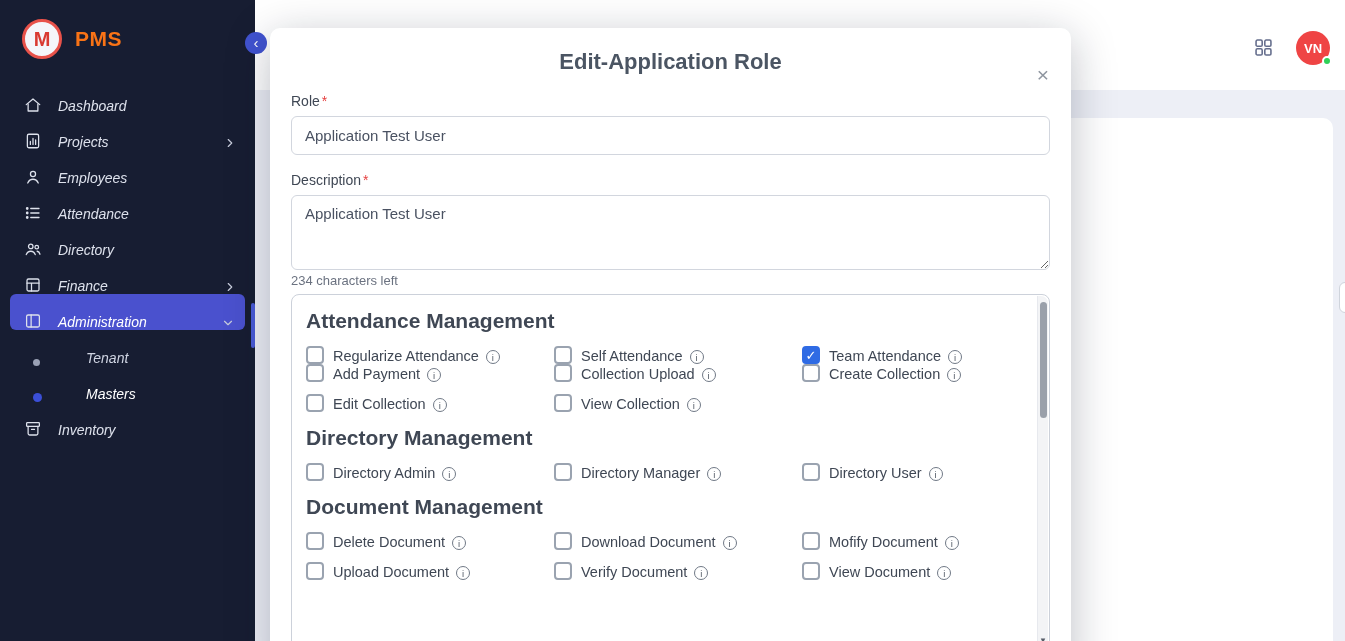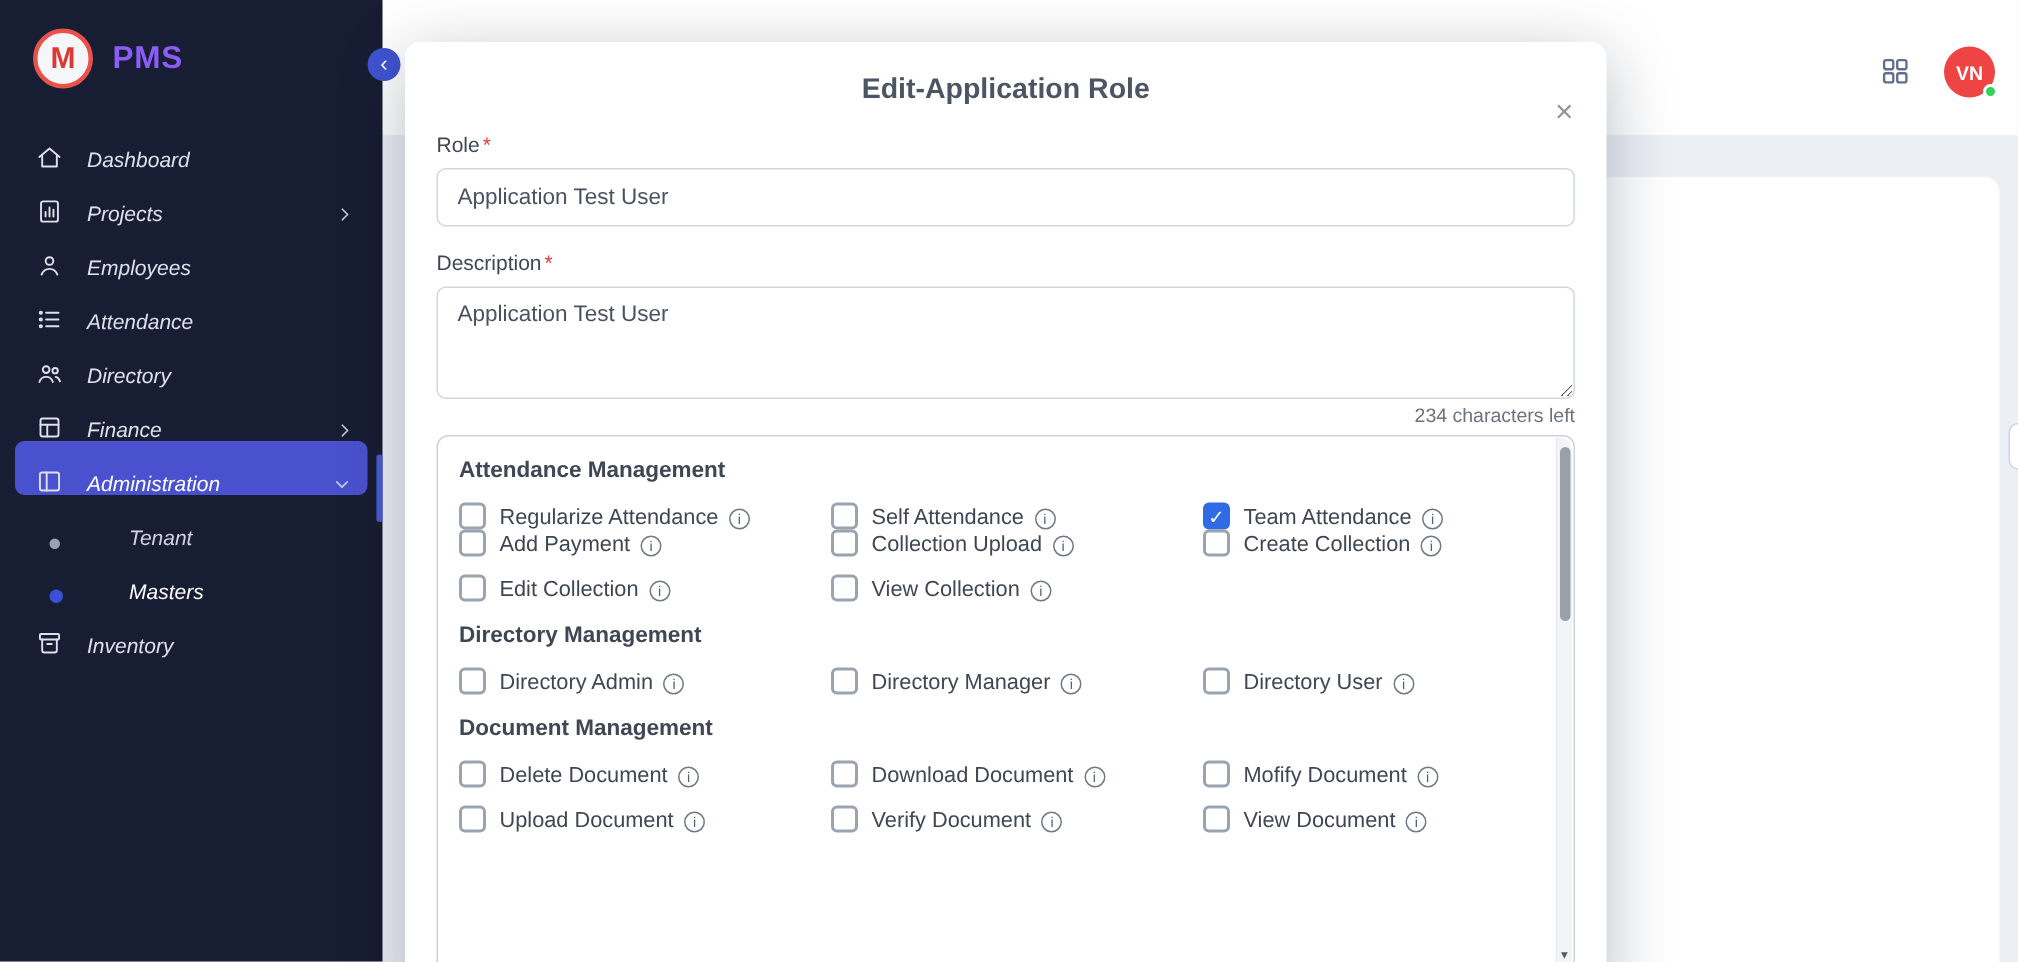--- a/index.html
+++ b/index.html
@@ -4,21 +4,21 @@
 <style>
   * { margin:0; padding:0; box-sizing:border-box; }
   html,body { width:1345px; height:641px; overflow:hidden; background:#edeff6;
     font-family:"Liberation Sans",sans-serif; }
 
   
   .sidebar { position:absolute; left:0; top:0; width:255px; height:641px; background:#171d32; z-index:2; }
   .logo-row { display:flex; align-items:center; gap:13px; padding:19px 0 19px 22px; }
   .logo-circle { width:40px; height:40px; border-radius:50%; background:#f5f6fa; border:3px solid #e8524a;
     color:#d93a32; font-weight:bold; font-size:20px; display:flex; align-items:center; justify-content:center; }
-  .logo-text { color:#8b5cf6; font-size:21px; font-weight:bold; letter-spacing:.5px; }
+  .logo-text { color:#f97316; font-size:21px; font-weight:bold; letter-spacing:.5px; }
   .nav-item { position:relative; display:flex; align-items:flex-end; height:36px; padding-left:24px;
     color:#dde1ec; font-size:14px; cursor:pointer;font-style:italic; }
   .nav-item .icon { width:18px; height:18px; margin-right:16px; display:flex; flex-shrink:0; }
   .nav-item .icon svg { width:18px; height:18px; fill:none; stroke:#dde1ec; stroke-width:1.7;
     stroke-linecap:round; stroke-linejoin:round; }
   .nav-item.active-parent { background:#4a51ce; margin:0 10px; padding-left:14px; border-radius:6px; color:#fff; }
   .chev { position:absolute; right:18px; width:14px; height:14px; }
   .active-parent .chev { right:10px; }
   .chev svg { width:14px; height:14px; fill:none; stroke:#c6cbdb; stroke-width:2;
     stroke-linecap:round; stroke-linejoin:round; }
@@ -42,38 +42,38 @@
     background:#4153d0; border:none; color:#fff; font-size:15px; line-height:20px; cursor:pointer; z-index:4; }
 
   .bg-card { position:absolute; left:283px; top:118px; width:1050px; height:545px; background:#fff;
     border-radius:10px; z-index:1; }
   .search-stub { position:absolute; left:1056px; top:164px; width:54px; height:31px; background:#fff;
     border:1px solid #cfd4dc; border-radius:6px; z-index:1; }
 
   
   .modal { position:absolute; left:270px; top:28px; width:801px; height:650px; background:#fff;
     border-radius:10px; box-shadow:0 10px 45px rgba(15,23,42,.28); z-index:10; padding:0 21px; }
-  .modal-title { text-align:center; padding-top:21px; font-size:19px; font-weight:bold; color:#4b5563; }
+  .modal-title { text-align:center; padding-top:21px; font-size:22px; font-weight:bold; color:#4b5563; }
   .modal-close { position:absolute; top:36px; right:22px; background:none; border:none; font-size:21px;
     color:#8e959f; cursor:pointer; line-height:1; font-family:"Liberation Sans",sans-serif; }
   .field { margin-top:16px; }
   .field.first { margin-top:17px; }
   .flabel { font-size:14px; color:#3f4754; }
   .req { color:#e53e3e; margin-left:2px; }
   .text-input { display:block; width:100%; height:39px; margin-top:6px; border:1px solid #d2d6de;
     border-radius:6px; padding:0 13px; font-size:15px; color:#4a5262;
     font-family:"Liberation Sans",sans-serif; outline:none; }
   .text-area { display:block; width:100%; height:75px; margin-top:6px; border:1px solid #d2d6de;
     border-radius:6px; padding:9px 13px; font-size:15px; color:#4a5262;
     font-family:"Liberation Sans",sans-serif; outline:none; }
-  .chars-left { text-align:right; font-size:13px; color:#6b7280; margin-top:3px; }
+  .chars-left { text-align:left; font-size:13px; color:#6b7280; margin-top:3px; }
   .perm-box { margin-top:6px; border:1px solid #ccd1da; border-radius:8px; height:400px;
     position:relative; overflow:hidden; }
   .perm-content { padding:13px 32px 13px 14px; }
-  .perm-heading { font-size:15px; font-weight:bold; color:#3f4754; margin:14px 0 13px; }
+  .perm-heading { font-size:21px; font-weight:bold; color:#3f4754; margin:14px 0 13px; }
   .perm-section:first-child .perm-heading { margin-top:1px; }
   .perm-grid { display:grid; grid-template-columns:248px 248px auto; row-gap:12px; }
   .perm-item { display:flex; align-items:flex-end; font-size:14.5px; color:#3f4754; }
   .pcheck { width:18px; height:18px; border:2px solid #9aa3b0; border-radius:4px; margin-right:9px;
     flex-shrink:0; display:flex; align-items:center; justify-content:center; cursor:pointer;
     font-size:13px; background:#fff; }
   .pcheck.checked { background:#2f6be4; border-color:#2f6be4; color:#fff; }
   .pinfo { width:14px; height:14px; border:1px solid #707986; border-radius:50%; margin-left:7px;
     flex-shrink:0; font-size:9.5px; color:#555d68; display:flex; align-items:center;
     justify-content:center; cursor:pointer; }

